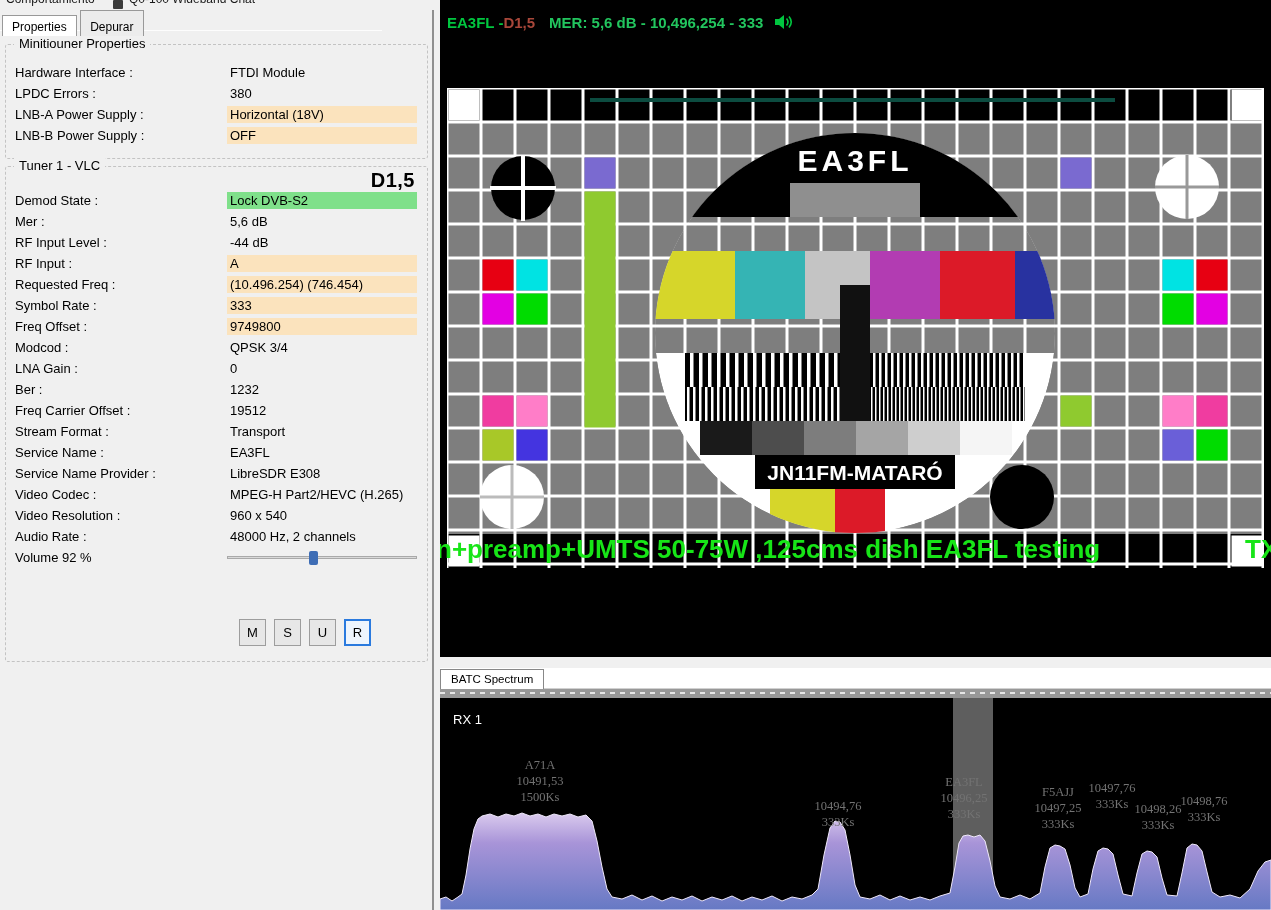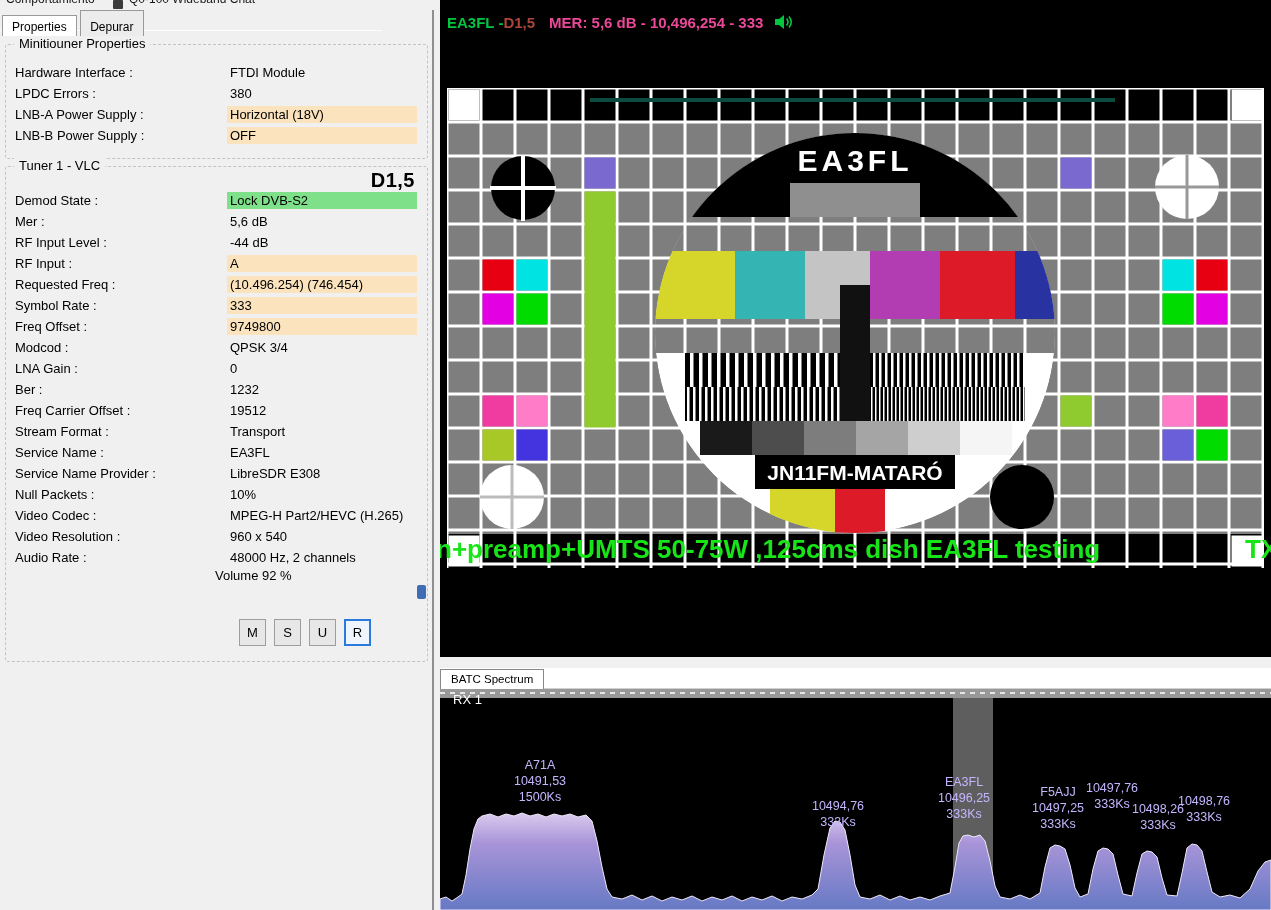--- a/index.html
+++ b/index.html
@@ -33,52 +33,52 @@
 
   .rows { width:100%; }
   .gb1 .rows { padding-top:17px; }
   .gb2 .rows { padding-top:23px; }
   .prop-row { display:flex; align-items:center; height:21px; padding-left:9px; font-size:13px; }
   .prop-label { width:212px; flex:none; }
   .prop-value { flex:1; margin-right:10px; padding:1px 3px; min-height:17px; }
   .prop-row[data-hl="orange"] .prop-value { background:#fbe3bd; }
   .prop-row[data-hl="green"]  .prop-value { background:#7fe08a; }
 
-  .volume-row { display:flex; align-items:flex-end; height:21px; padding-left:9px; font-size:13px;flex-direction:column; }
+  .volume-row { display:flex; align-items:center; height:21px; padding-left:9px; font-size:13px; }
   .volume-row .vlabel { width:212px; flex:none; }
   .slider { position:relative; flex:1; height:17px; margin-right:10px; }
   .slider-track { position:absolute; left:0; right:0; top:7px; height:3px; background:#d9d9d9; border:1px solid #a9a9a9; }
   .slider-thumb { position:absolute; left:43%; top:2px; width:9px; height:14px; background:#3e6db5; border-radius:2px; }
 
   .btn-row { position:absolute; left:233px; top:452px; display:flex; gap:8px; }
   .mbtn { width:27px; height:27px; font-size:13px; font-family:"Liberation Sans",sans-serif;
           background:#e7e7e7; border:1px solid #9d9d9d; text-align:center; line-height:25px; cursor:default; }
   .mbtn.focus { border:2px solid #2a7ade; line-height:23px; background:#eef5fd; }
 
   .divider { position:absolute; left:432px; top:10px; width:2px; height:900px; background:#8f8f8f; }
 
   
   .video-panel { position:absolute; left:440px; top:0; width:831px; height:657px; background:#000; }
   .video-header { position:absolute; left:7px; top:11px; height:22px; font-size:15px; font-weight:bold; white-space:nowrap; display:flex; align-items:center; }
   .vh-green { color:#00c53f; }
   .vh-red   { color:#a8473a; margin-right:14px; }
-  .vh-white { color:#ec4899; }
+  .vh-white { color:#22c55e; }
   .speaker  { margin-left:12px; display:inline-flex; }
   .testcard { position:absolute; left:7px; top:88px; width:817px; height:480px; }
   .ticker { position:absolute; left:0; top:534px; width:831px; height:32px; font-size:26px; font-weight:bold; color:#17e517; white-space:nowrap; overflow:hidden; }
   .ticker .main { position:absolute; left:-4px; top:0; }
   .ticker .tx   { position:absolute; left:805px; top:0; }
 
   
   .spec-tabbar { position:absolute; left:440px; top:668px; width:831px; height:21px; background:#fff; border-bottom:1px solid #d0d0d0; }
   .spec-tab { position:absolute; left:0; top:1px; height:20px; padding:3px 10px; font-size:11.5px; background:#fff; border:1px solid #888; border-bottom:none; }
   .spectrum { position:absolute; left:440px; top:689px; width:831px; height:221px; background:#000; }
   .spectrum svg { position:absolute; left:0; top:0; }
-  .rx-label { position:absolute; left:13px; top:3px; color:#fff; font-size:13px; }
-  .sig-label { position:absolute; transform:translateX(-50%); text-align:center; color:#c4b5fd; font-size:12.5px; line-height:16px; white-space:nowrap; }
+  .rx-label { position:absolute; left:13px; top:23px; color:#fff; font-size:13px; }
+  .sig-label { position:absolute; transform:translateX(-50%); text-align:center; color:#737373; font-size:12.5px; line-height:16px; white-space:nowrap;font-family:Liberation Serif, serif; }
 </style>
 </head>
 <body>
 
 <div class="menu-strip">
   <span class="mi mi1">Comportamiento</span>
   <span class="chat-ic"></span>
   <span class="mi mi2">Q0-100 Wideband Chat</span>
 </div>
 
@@ -165,24 +165,20 @@
           <span class="prop-label">Stream Format :</span>
           <span class="prop-value">Transport</span>
         </div>
           <div class="prop-row" data-hl="none">
           <span class="prop-label">Service Name :</span>
           <span class="prop-value">EA3FL</span>
         </div>
           <div class="prop-row" data-hl="none">
           <span class="prop-label">Service Name Provider :</span>
           <span class="prop-value">LibreSDR E308</span>
-        </div>
-          <div class="prop-row" data-hl="none">
-          <span class="prop-label">Null Packets :</span>
-          <span class="prop-value">10%</span>
         </div>
           <div class="prop-row" data-hl="none">
           <span class="prop-label">Video Codec :</span>
           <span class="prop-value">MPEG-H Part2/HEVC (H.265)</span>
         </div>
           <div class="prop-row" data-hl="none">
           <span class="prop-label">Video Resolution :</span>
           <span class="prop-value">960 x 540</span>
         </div>
           <div class="prop-row" data-hl="none">

